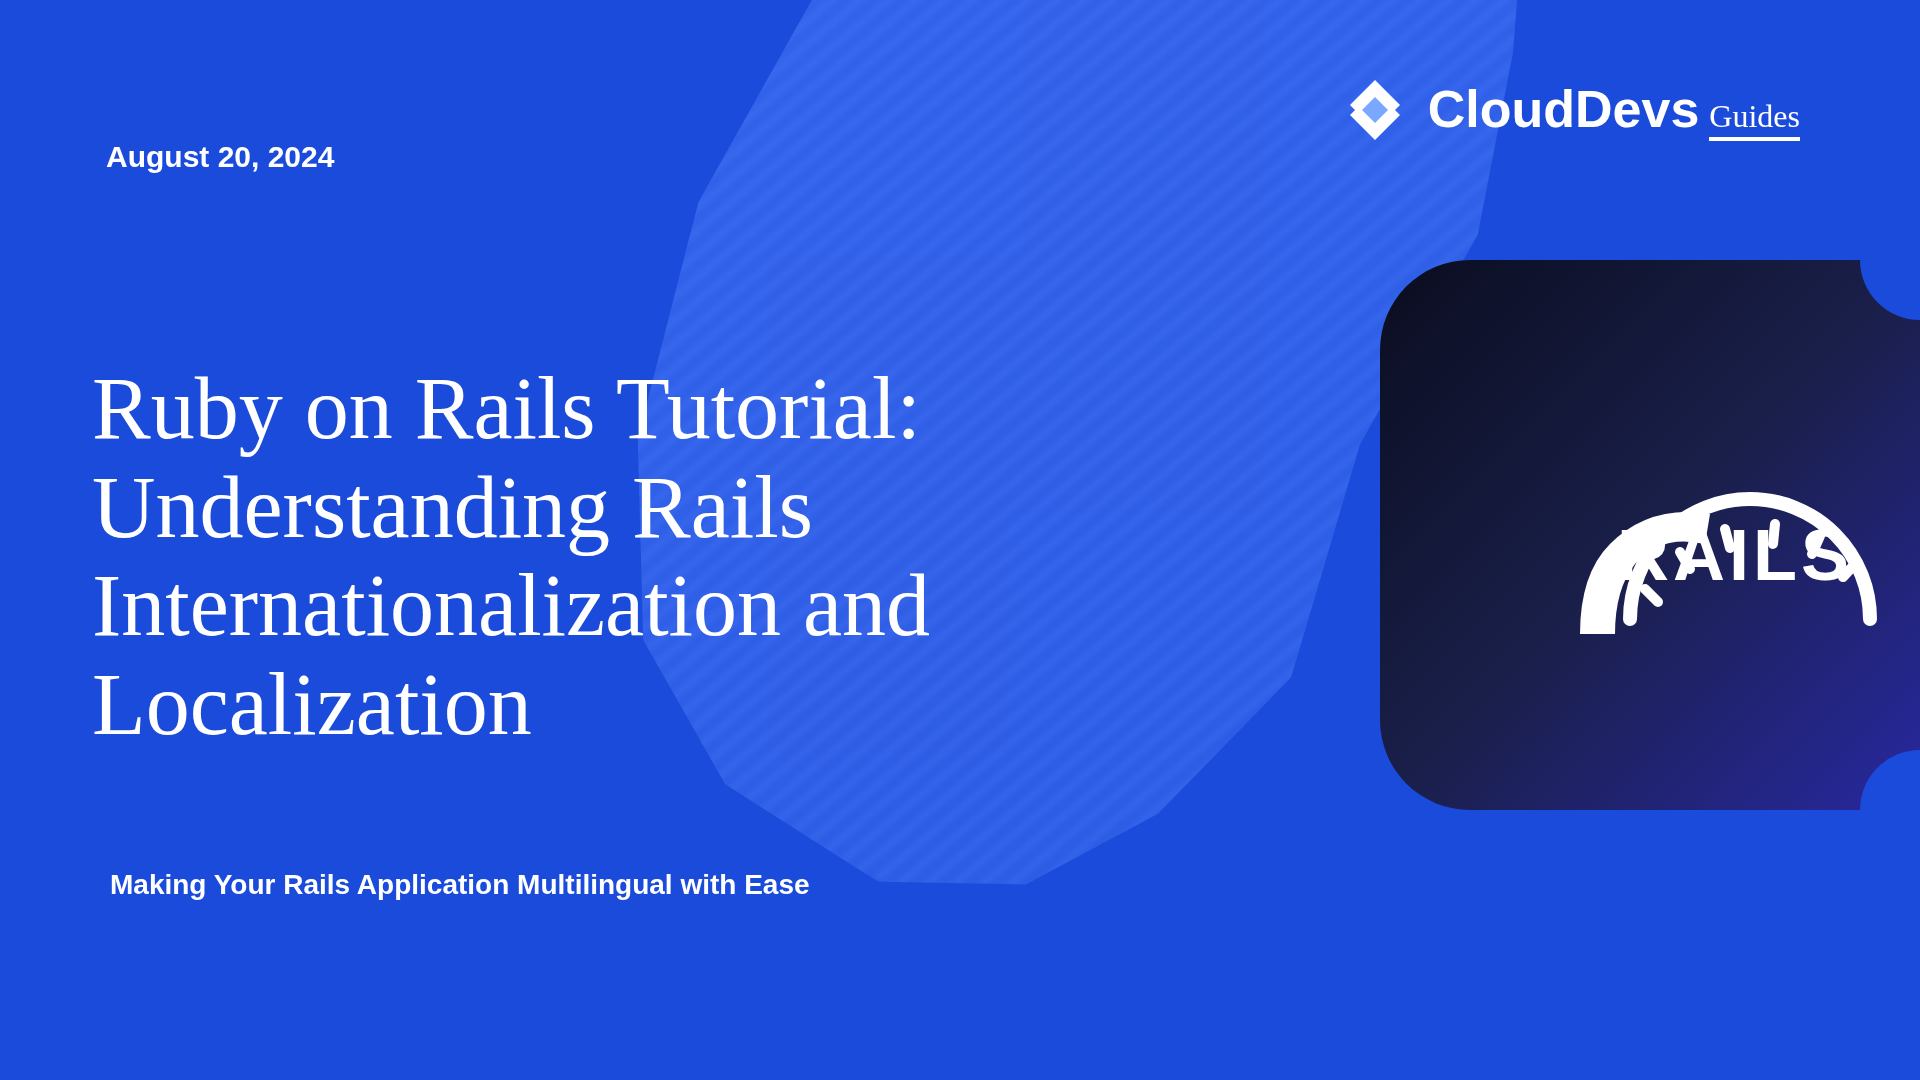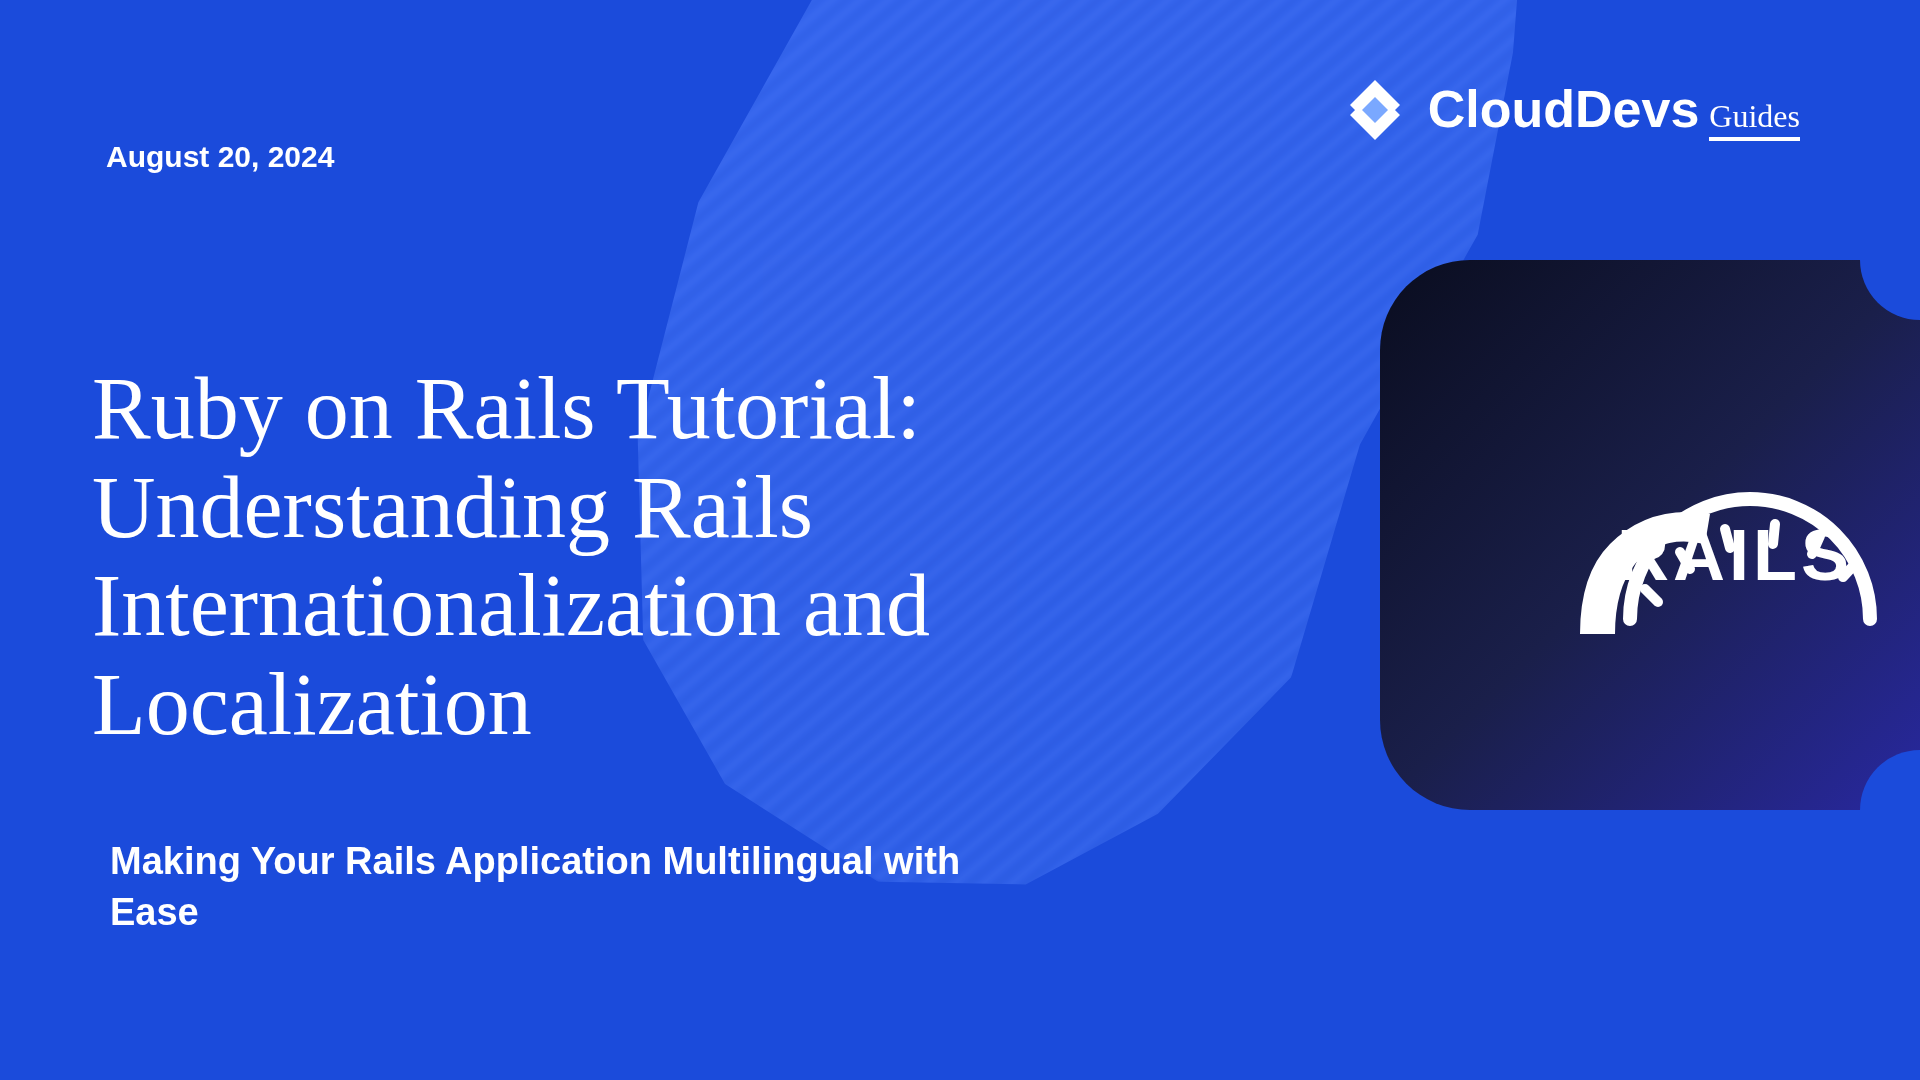--- a/index.html
+++ b/index.html
@@ -103,24 +103,24 @@
       color: #ffffff;
       font-size: 88px;
       font-weight: 400;
       font-family: Georgia, 'Times New Roman', serif;
       line-height: 1.12;
       max-width: 1000px;
     }
     
     .subtitle {
       position: absolute;
-      top: 836px;
+      top: 866px;
       left: 110px;
       color: #ffffff;
-      font-size: 38px;
+      font-size: 28px;
       font-weight: 600;
       font-family: 'Segoe UI', Arial, sans-serif;
       line-height: 1.35;
       max-width: 900px;
     }
     
     .rails-card {
       position: absolute;
       top: 260px;
       right: 0;

